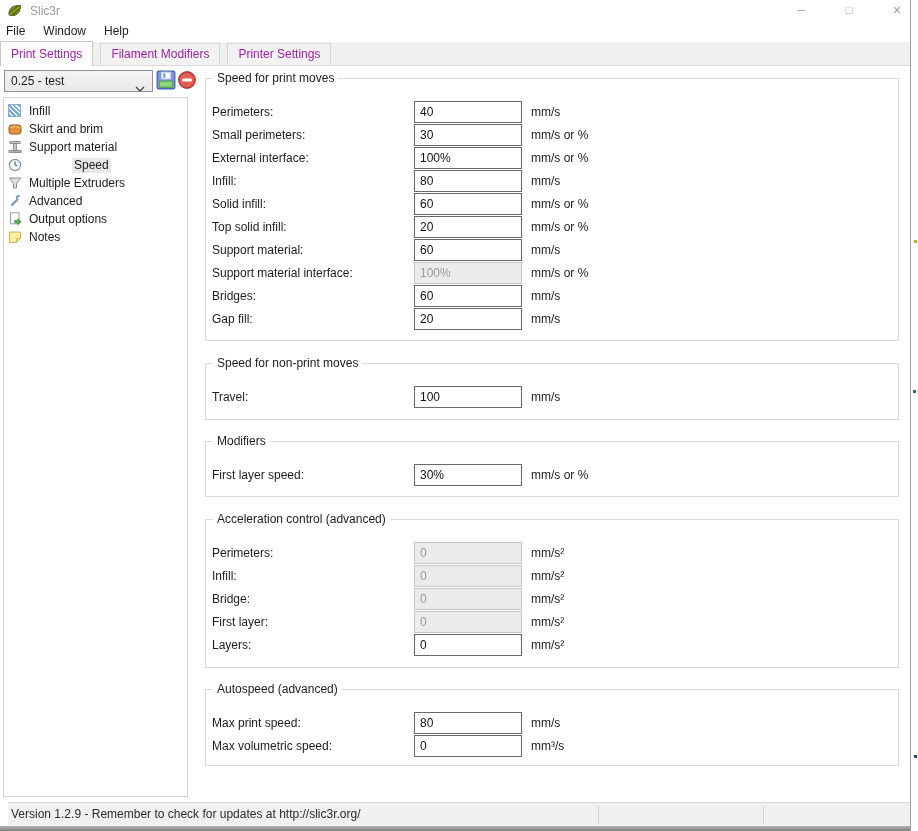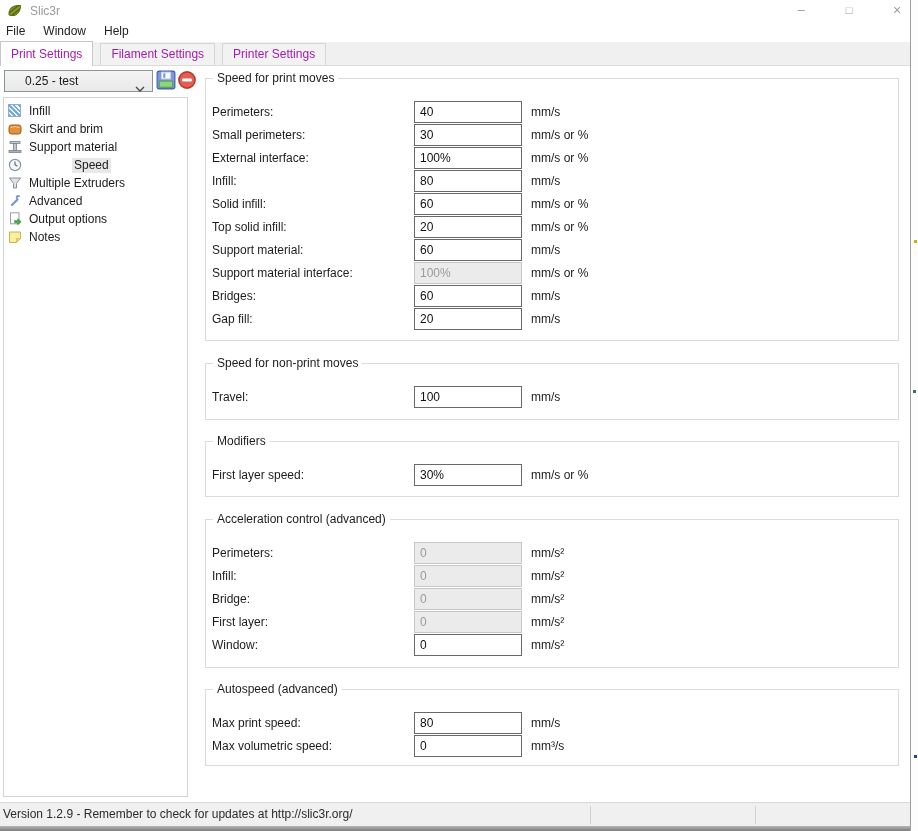--- a/index.html
+++ b/index.html
@@ -19,21 +19,21 @@
   .menubar { position:absolute; left:0; top:22px; width:910px; height:20px; background:#fff; display:flex; }
   .menu-item { padding:2px 9px 0 9px; height:20px; color:#222; }
   .menu-item:first-child { padding-left:6px; }
 
   
   .tabbar { position:absolute; left:0; top:42px; width:910px; height:24px; background:#f0f0f0; border-bottom:1px solid #dcdcdc; display:flex; align-items:flex-end; }
   .tab { height:22px; padding:3px 10px 0 10px; background:#f2f2f2; border:1px solid #d6d6d6; border-bottom:none; margin-right:7px; color:#a21caf; }
   .tab.active { height:25px; padding-top:5px; background:#fff; border:1px solid #c4caca; border-bottom:none; position:relative; z-index:2; margin-bottom:-1px; }
 
   
-  .combo { position:absolute; left:4px; top:70px; width:149px; height:22px; background:linear-gradient(#f4f4f4,#e9e9e9); border:1px solid #8b9596; padding-left:20px; line-height:20px; }
+  .combo { position:absolute; left:4px; top:70px; width:149px; height:22px; background:linear-gradient(#f4f4f4,#e9e9e9); border:1px solid #8b9596; padding-left:6px; line-height:20px; }
   .combo .chev { position:absolute; right:7px; top:8px; }
   .tool-btn { position:absolute; top:70px; width:20px; height:20px; }
   .tool-save { left:156px; }
   .tool-del { left:177px; }
 
   
   .tree { position:absolute; left:3px; top:97px; width:185px; height:700px; background:#fff; border:1px solid #cfd4d6; padding-top:4px; }
   .tree-item { display:flex; align-items:center; height:18px; padding-left:4px; }
   .tree-item .ticon { width:14px; height:14px; margin-right:5px; flex:none; }
   .tree-item .tlabel { padding:0 2px; line-height:15px; }
@@ -44,21 +44,21 @@
   .group { position:absolute; left:205px; width:694px; border:1px solid #dbdbdb; background:#fff; }
   .group-title { position:absolute; top:-8px; left:7px; background:#fff; padding:0 4px; color:#1c1c1c; }
   .rows { margin-top:22px; }
   .row { position:relative; height:23px; }
   .row .flabel { position:absolute; left:6px; line-height:22px; color:#1c1c1c; }
   .row input { position:absolute; left:208px; top:0; width:108px; height:22px; border:1px solid #696969; background:#fff; color:#111; font-family:"Liberation Sans",sans-serif; font-size:12px; padding:1px 5px; }
   .row input:disabled { border:1px solid #c6c6c6; background:#ebebeb; color:#9a9a9a; }
   .row .unit { position:absolute; left:325px; line-height:22px; color:#1c1c1c; }
 
   
-  .statusbar { position:absolute; left:0; top:802px; width:910px; height:24px; background:#f0f0f0; border-top:1px solid #d9d9d9; }
+  .statusbar { position:absolute; left:8px; top:802px; width:910px; height:24px; background:#f0f0f0; border-top:1px solid #d9d9d9; }
   .status-text { position:absolute; left:3px; top:0; line-height:23px; color:#2b2b2b; }
   .status-sep { position:absolute; top:3px; width:1px; height:18px; background:#d2d2d2; }
 
   
   .right-strip { position:absolute; left:910px; top:0; width:8px; height:831px; background:#fdfdfd; border-left:1px solid #9aa0a2; }
   .speck { position:absolute; width:3px; height:3px; }
   .bottom-strip { position:absolute; left:0; top:826px; width:910px; height:5px; background:linear-gradient(#b5b5b5,#7d7d7d); }
 </style>
 </head>
 <body>
@@ -88,21 +88,21 @@
   </div>
 
   <div class="menubar" id="menubar">
       <span class="menu-item">File</span>
       <span class="menu-item">Window</span>
       <span class="menu-item">Help</span>
     </div>
 
   <div class="tabbar" id="tabbar">
       <span class="tab active">Print Settings</span>
-      <span class="tab">Filament Settings</span>
+      <span class="tab">Filament Modifiers</span>
       <span class="tab">Printer Settings</span>
     </div>
 
   <div class="combo">
     <span>0.25 - test</span>
     <span class="chev">
       <svg width="10" height="7" viewBox="0 0 10 7">
           <path d="M1 1 l4 4 4-4" stroke="#444" fill="none" stroke-width="1.3"></path>
         </svg>
     </span>
@@ -276,21 +276,21 @@
             <span class="flabel">Bridge:</span>
             <input type="text" disabled="" value="0" style="">
             <span class="unit">mm/s²</span>
           </div>
           <div class="row">
             <span class="flabel">First layer:</span>
             <input type="text" disabled="" value="0" style="">
             <span class="unit">mm/s²</span>
           </div>
           <div class="row">
-            <span class="flabel">Window:</span>
+            <span class="flabel">Layers:</span>
             <input type="text" value="0" style="">
             <span class="unit">mm/s²</span>
           </div>
         </div>
       </div>
       <div class="group" style="top: 689px; height: 77px;">
         <span class="group-title">Autospeed (advanced)</span>
         <div class="rows">
           <div class="row">
             <span class="flabel">Max print speed:</span>

